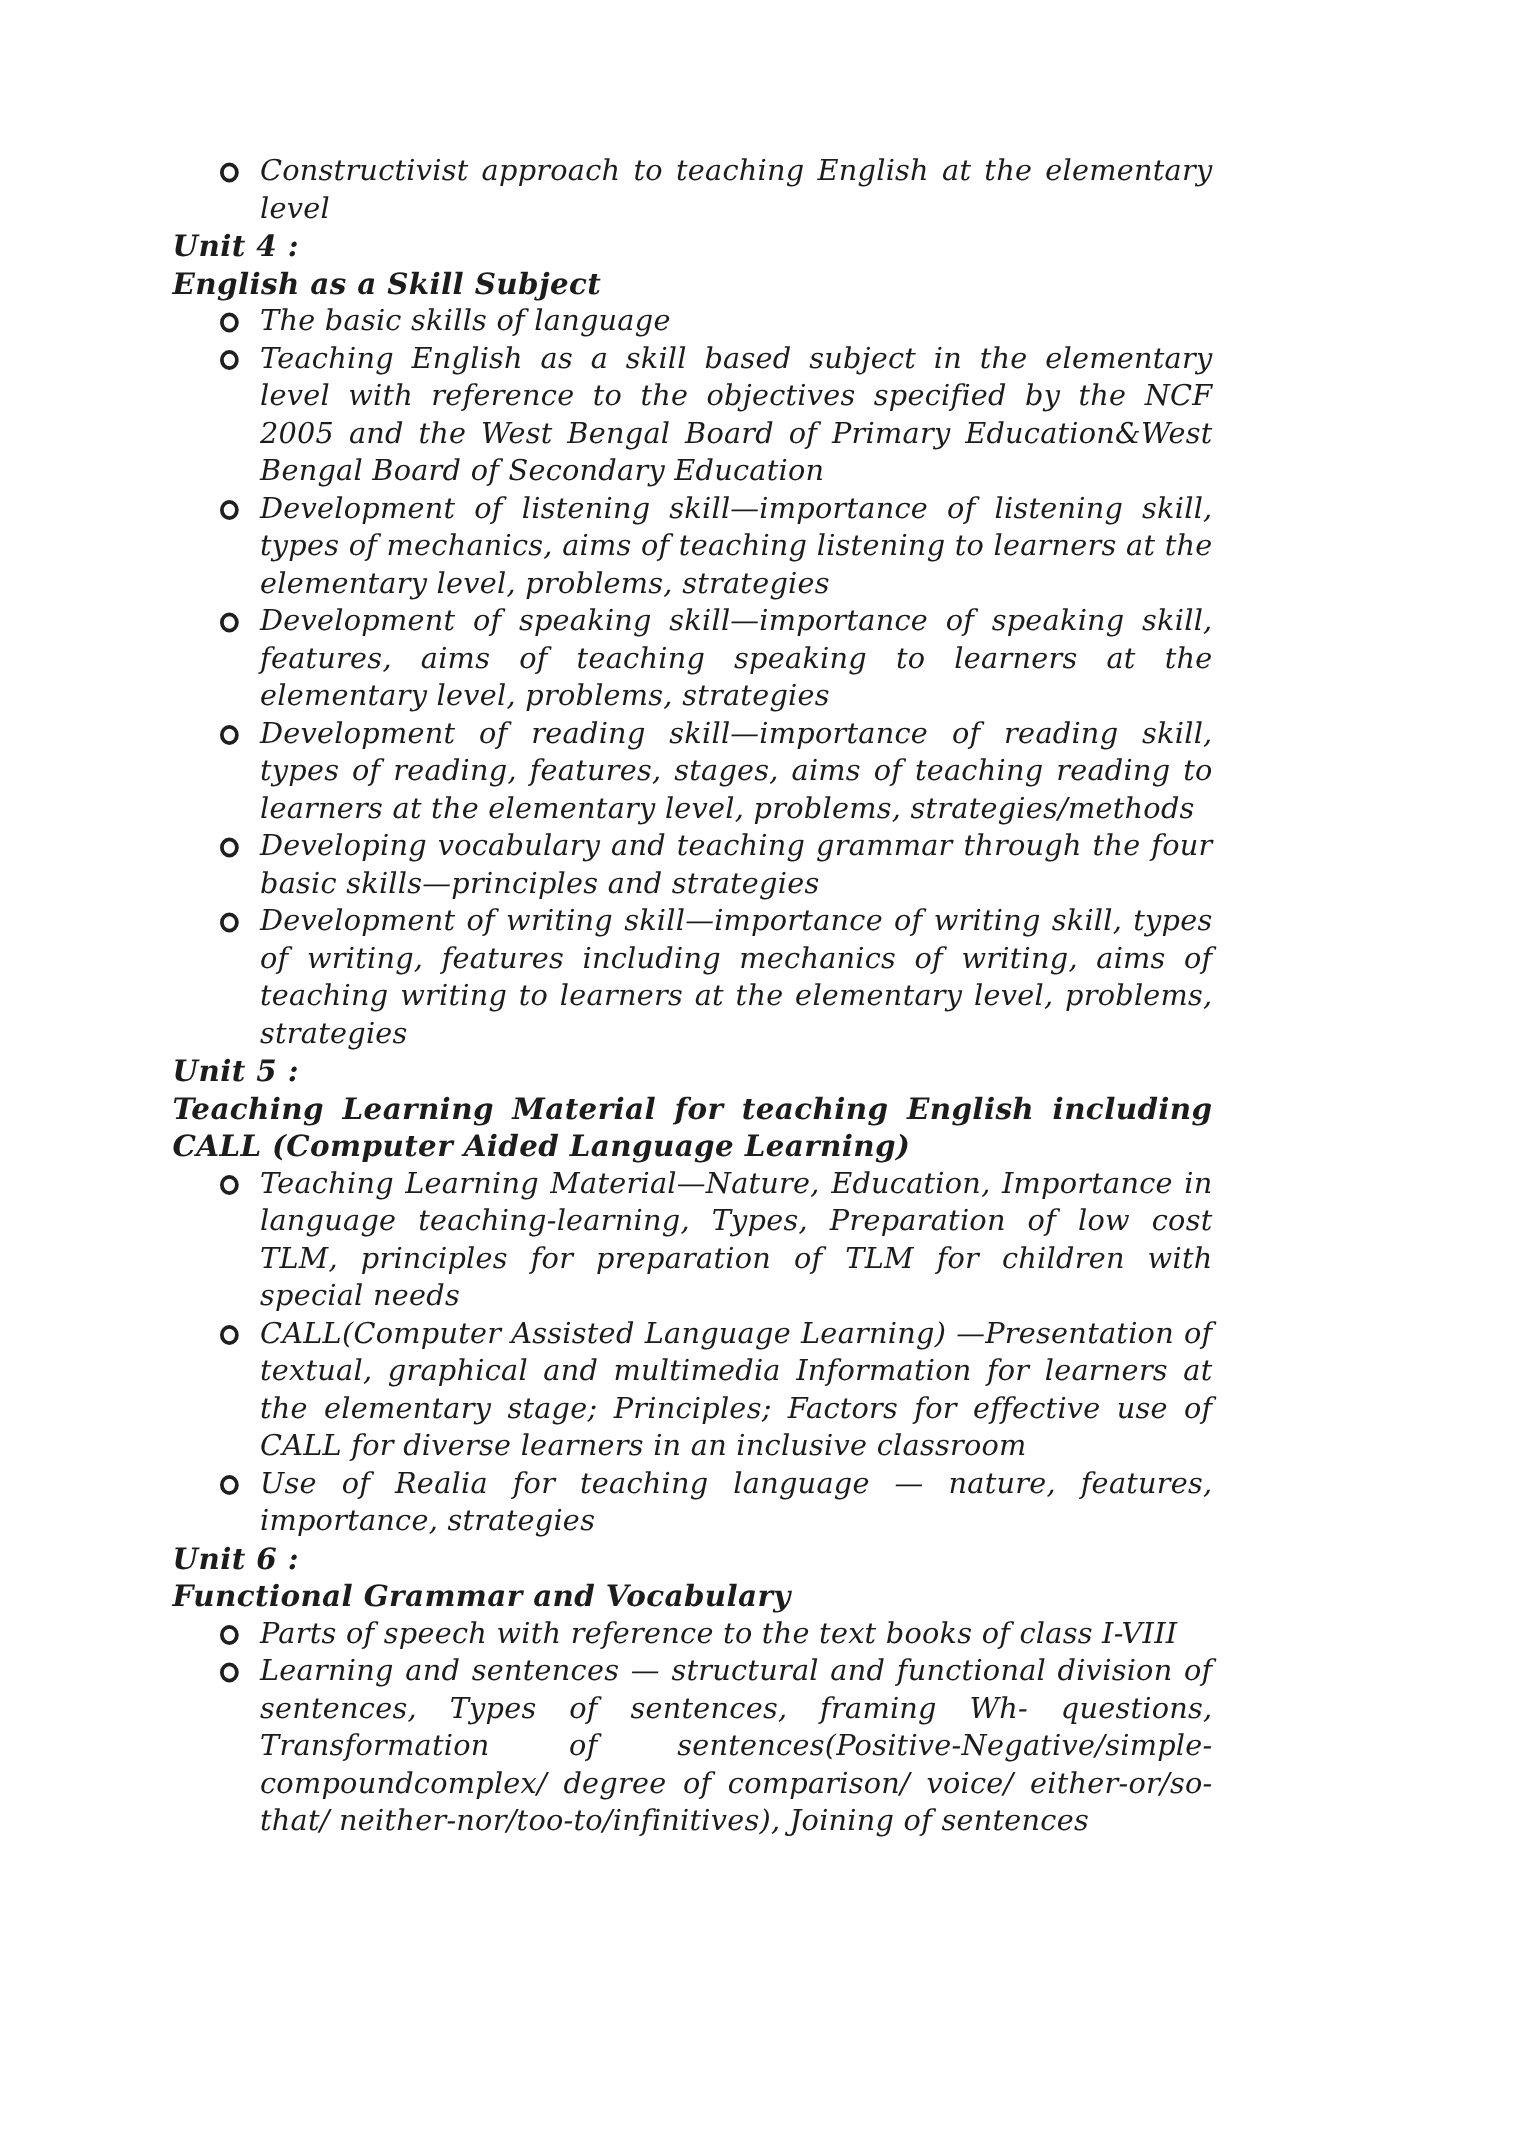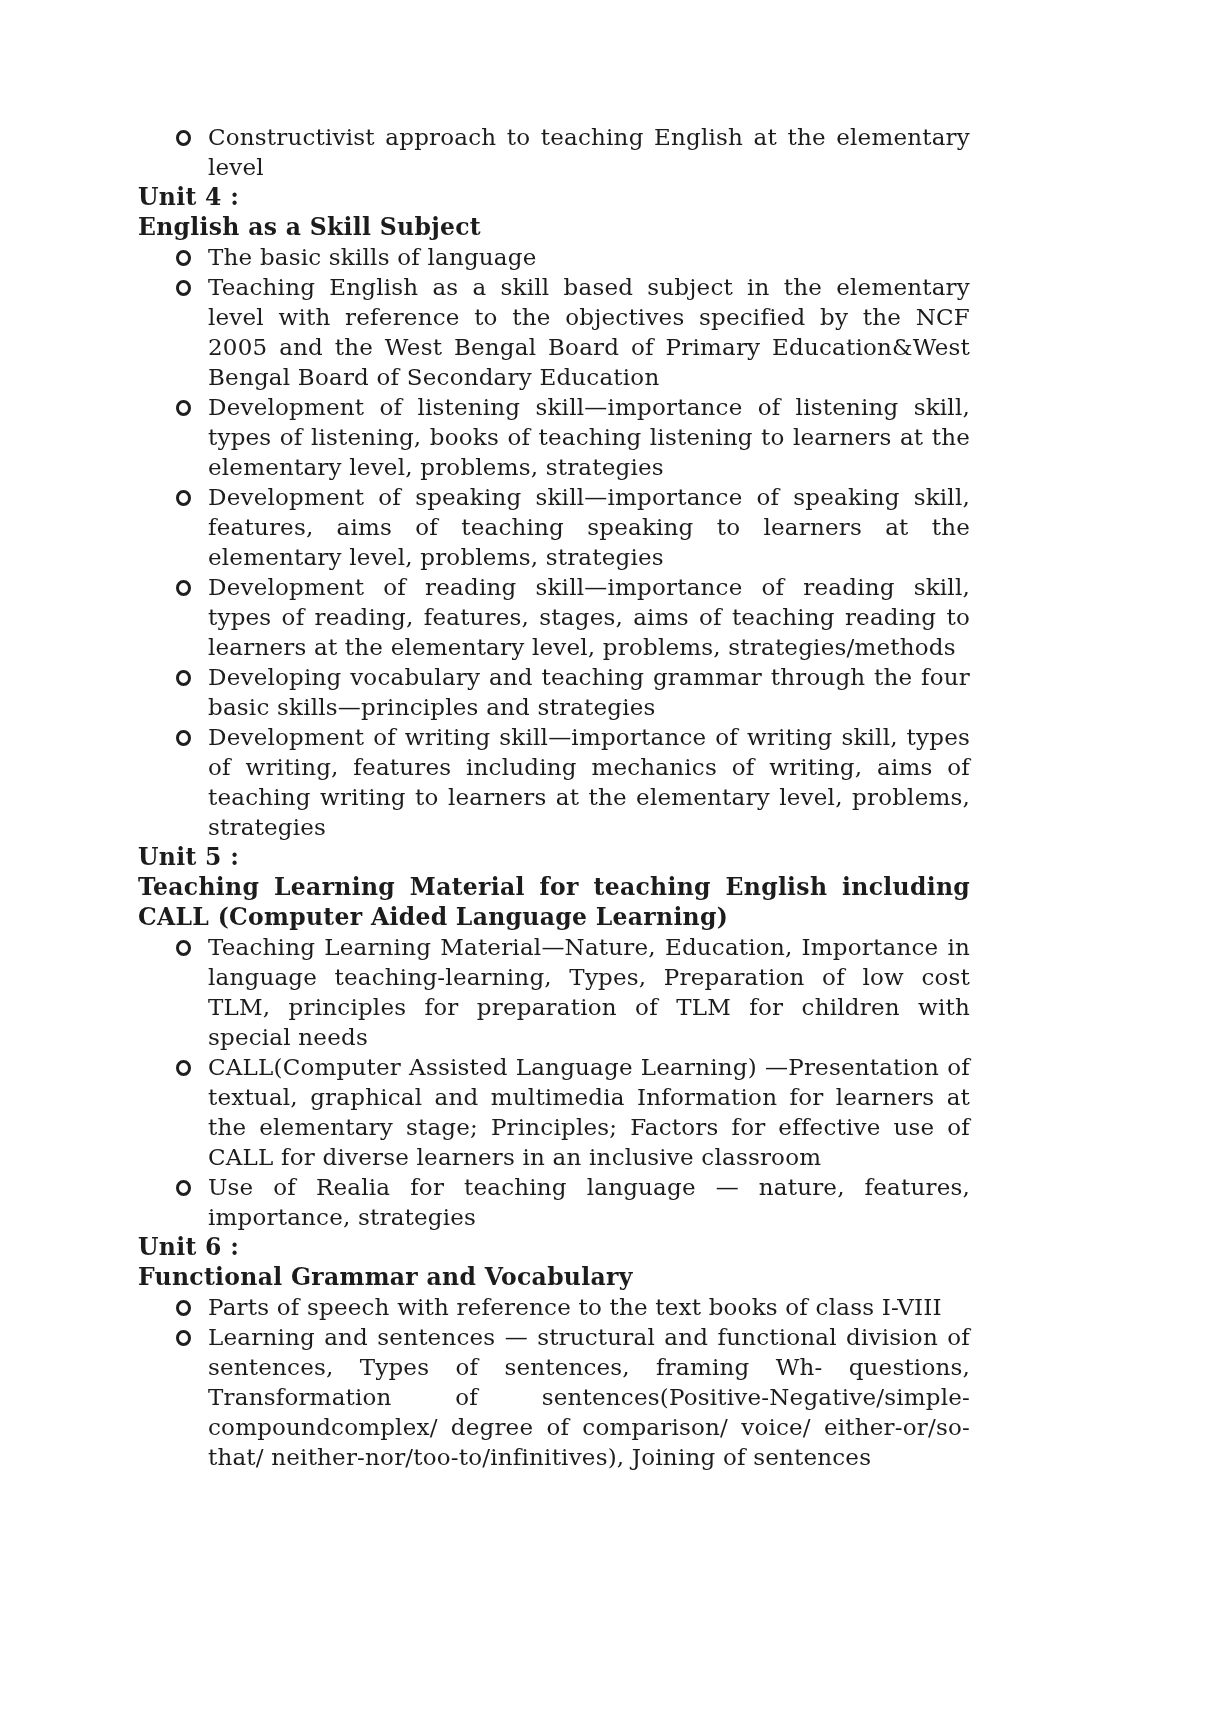--- a/index.html
+++ b/index.html
@@ -15,20 +15,21 @@
   .page {
     position: absolute;
     inset: 0;
     background: #ffffff;
   }
   .content {
     position: absolute;
     left: 138px;
     top: 122px;
     width: 832px;
+    font-style: italic;
   }
   .unit-heading {
     display: flex;
     font-weight: bold;
     font-size: 23.5px;
     line-height: 30px;
     letter-spacing: 0.3px;
     flex-direction: column;
   }
   .unit-label {
@@ -76,21 +77,21 @@
       <div class="bullet-item">
         <span class="bullet-icon"></span>
         <div class="bullet-text">The basic skills of language</div>
       </div>
       <div class="bullet-item">
         <span class="bullet-icon"></span>
         <div class="bullet-text">Teaching English as a skill based subject in the elementary level with reference to the objectives specified by the NCF 2005 and the West Bengal Board of Primary Education&amp;West Bengal Board of Secondary Education</div>
       </div>
       <div class="bullet-item">
         <span class="bullet-icon"></span>
-        <div class="bullet-text">Development of listening skill—importance of listening skill, types of listening, books of teaching listening to learners at the elementary level, problems, strategies</div>
+        <div class="bullet-text">Development of listening skill—importance of listening skill, types of mechanics, aims of teaching listening to learners at the elementary level, problems, strategies</div>
       </div>
       <div class="bullet-item">
         <span class="bullet-icon"></span>
         <div class="bullet-text">Development of speaking skill—importance of speaking skill, features, aims of teaching speaking to learners at the elementary level, problems, strategies</div>
       </div>
       <div class="bullet-item">
         <span class="bullet-icon"></span>
         <div class="bullet-text">Development of reading skill—importance of reading skill, types of reading, features, stages, aims of teaching reading to learners at the elementary level, problems, strategies/methods</div>
       </div>
       <div class="bullet-item">

